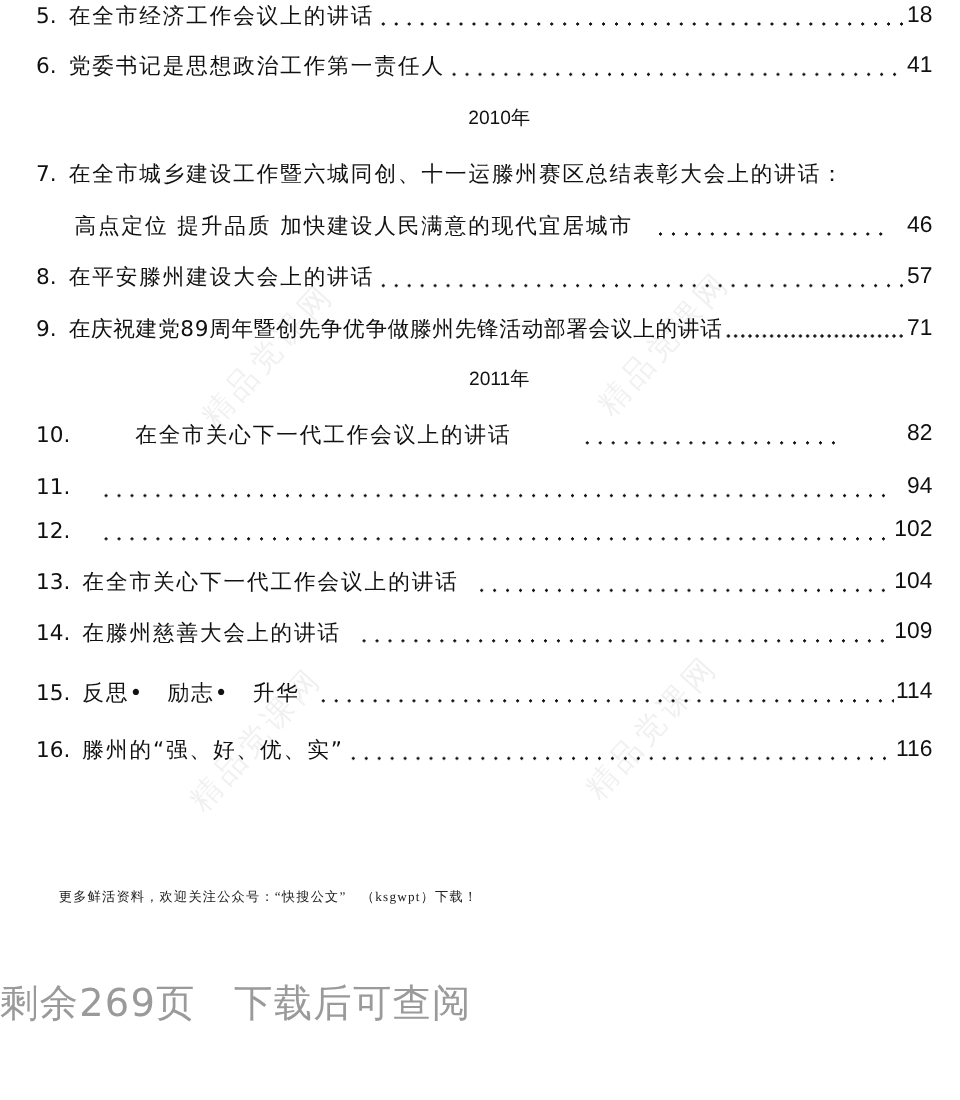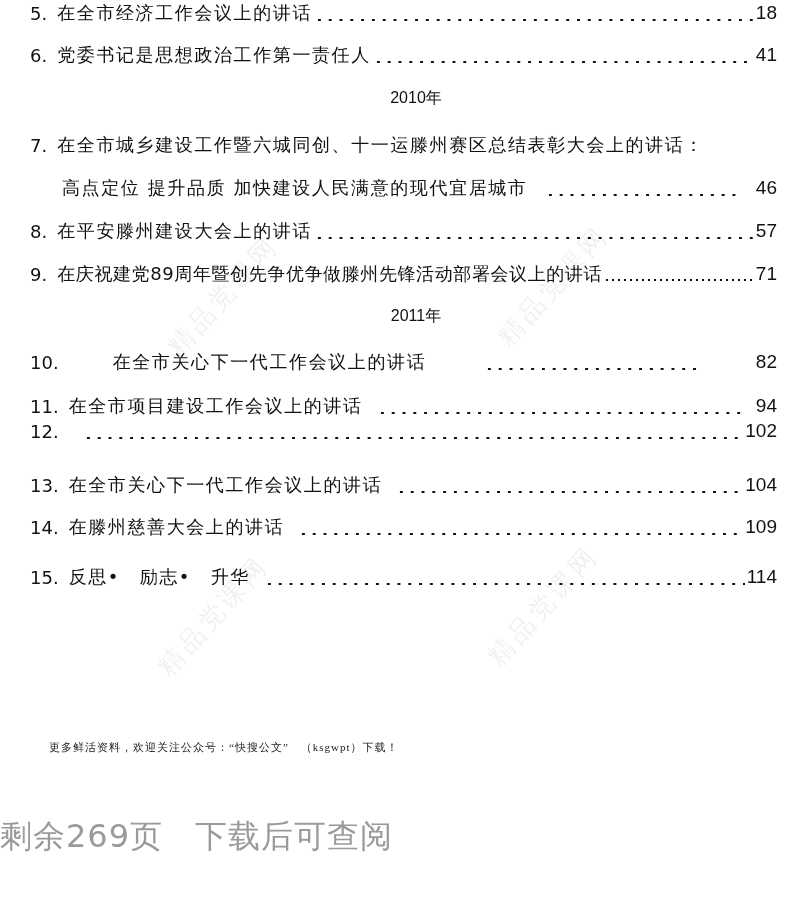--- a/index.html
+++ b/index.html
@@ -90,26 +90,25 @@
 
   <div class="row" style="top:349px;gap:44px;">
     <span class="num">10.</span>
     <span class="title">在全市关心下一代工作会议上的讲话</span>
     <span class="leader" style="margin-left:14px;margin-right:14px;"></span>
     <span class="page">82</span>
   </div>
 
   <div class="row" style="top:393px;">
     <span class="num">11.</span>
-    <span class="title">在全市项目建设工作会议上的讲话</span>
     <span class="leader" style="margin-left:14px;margin-right:14px;"></span>
     <span class="page">94</span>
   </div>
 
-  <div class="row" style="top:418px;">
+  <div class="row" style="top:429px;">
     <span class="num">12.</span>
     <span class="leader" style="margin-left:14px;"></span>
     <span class="page">102</span>
   </div>
 
   <div class="row" style="top:472px;">
     <span class="num">13.</span>
     <span class="title">在全市关心下一代工作会议上的讲话</span>
     <span class="leader" style="margin-left:14px;"></span>
     <span class="page">104</span>
@@ -122,20 +121,26 @@
     <span class="page">109</span>
   </div>
 
   <div class="row" style="top:564px;">
     <span class="num">15.</span>
     <span class="title">反思•　励志•　升华</span>
     <span class="leader" style="margin-left:14px;"></span>
     <span class="page">114</span>
   </div>
 
+  <div class="row" style="top:612px;">
+    <span class="num">16.</span>
+    <span class="title">滕州的“强、好、优、实”</span>
+    <span class="leader"></span>
+    <span class="page">116</span>
+  </div>
 </div>
 
 <div class="wm" style="left:160px; top:340px;">精品党课网</div>
 <div class="wm" style="left:490px; top:330px;">精品党课网</div>
 <div class="wm" style="left:150px; top:660px;">精品党课网</div>
 <div class="wm" style="left:480px; top:650px;">精品党课网</div>
 
 <div class="note">更多鲜活资料，欢迎关注公众号：“快搜公文”　（ksgwpt）下载！</div>
 
 <div class="banner">

